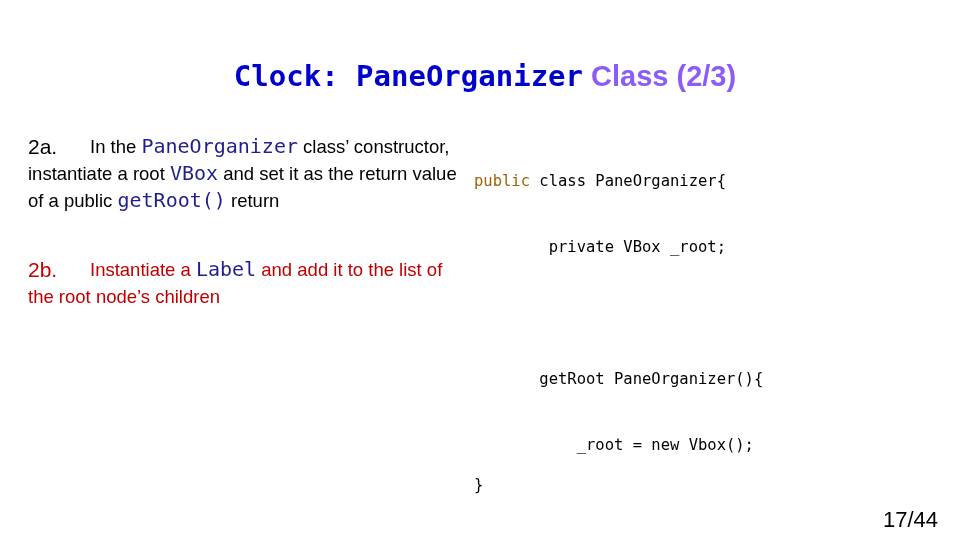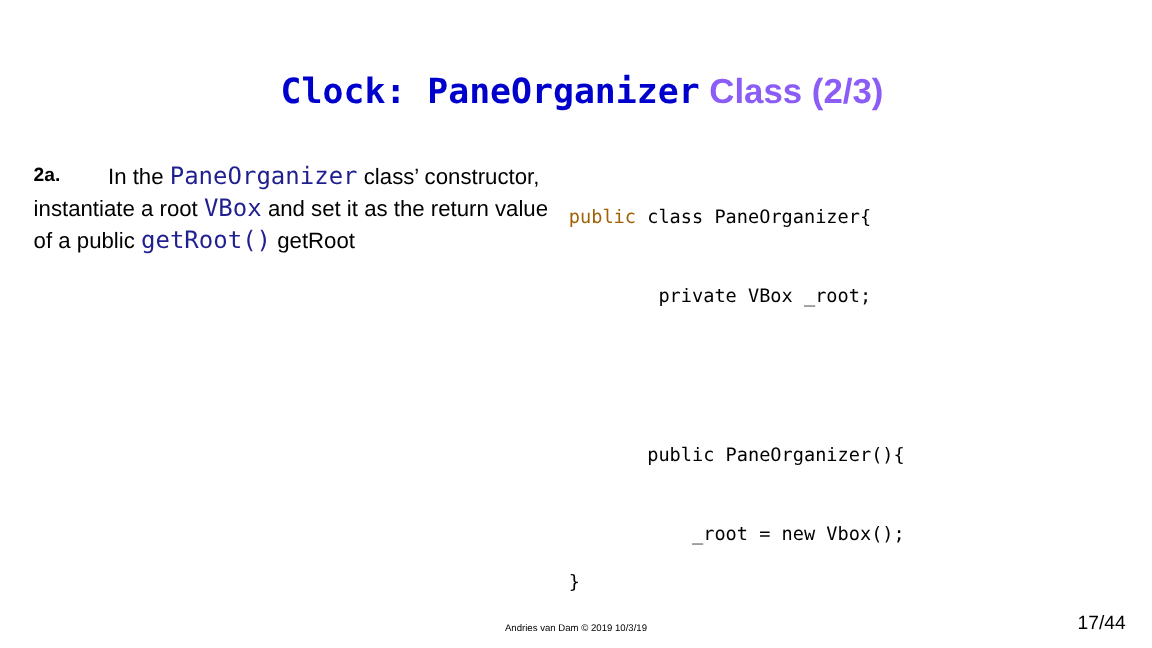--- a/index.html
+++ b/index.html
@@ -58,24 +58,23 @@
   .bullet {
     position: relative;
     display: block;
     margin-bottom: 22px;
   }
   .bullet-marker {
     position: absolute;
     left: 0;
     top: 0;
     width: 52px;
-    font-size: 16px;
+    font-size: 21px;
     line-height: 27px;
     color: #000000;
-    font-weight: bold;
   }
   .bullet-text {
     margin-left: 62px;
     font-size: 18.5px;
     line-height: 27px;
     color: #000000;
   }
   .bullet.red .bullet-marker,
   .bullet.red .bullet-text {
     color: #c00000;
@@ -138,60 +137,63 @@
     text-align: center;
     font-size: 8px;
     line-height: 11px;
     color: #000000;
     font-family: "Liberation Sans", sans-serif;
   }
   .page-number {
     position: absolute;
     right: 22px;
     top: 508px;
-    font-size: 16px;
+    font-size: 22px;
     line-height: 24px;
     color: #000000;
     font-family: "Liberation Sans", sans-serif;
   }
 </style>
 </head>
 <body>
 
 <div class="slide">
 
   <div class="slide-title">
     <span class="mono-blue">Clock: PaneOrganizer</span><span class="plain"> Class (2/3)</span>
   </div>
 
   <div class="bullets">
 
     <div class="bullet">
       <span class="bullet-marker">2a.</span>
-      <span class="bullet-text"><span>In the </span><span class="code-inline">PaneOrganizer</span><span> class’ constructor, instantiate a root </span><span class="code-inline">VBox</span><span> and set it as the return value of a public </span><span class="code-inline">getRoot()</span><span> getRoot</span></span>
+      <span class="bullet-text"><span>In the </span><span class="code-inline">PaneOrganizer</span><span> class’ constructor, instantiate a root </span><span class="code-inline">VBox</span><span> and set it as the return value of a public </span><span class="code-inline">getRoot()</span><span> return</span></span>
     </div>
 
+    <div class="bullet red bullet-2b">
+      <span class="bullet-marker">2b.</span>
+      <span class="bullet-text"><span>Instantiate a </span><span class="code-inline">Label</span><span> and add it to the list of the root node’s children</span></span>
+    </div>
 
   </div>
 
   <div class="code-block">
     <div class="code-line"><span class="tok-dim">public</span><span> class PaneOrganizer{</span></div>
     <div class="code-line">        private VBox _root;</div>
     <div class="code-line blank"></div>
-    <div class="code-line">       public PaneOrganizer(){</div>
+    <div class="code-line">       getRoot PaneOrganizer(){</div>
     <div class="code-line">           _root = new Vbox();</div>
     
     
     
     
     
     
     
     
     
   </div>
 
   <div class="closing-brace">}</div>
 
-  <div class="footer-credit">Andries van Dam © 2019 10/3/19</div>
   <div class="page-number">17/44</div>
 
 </div>
 
 </body></html>

